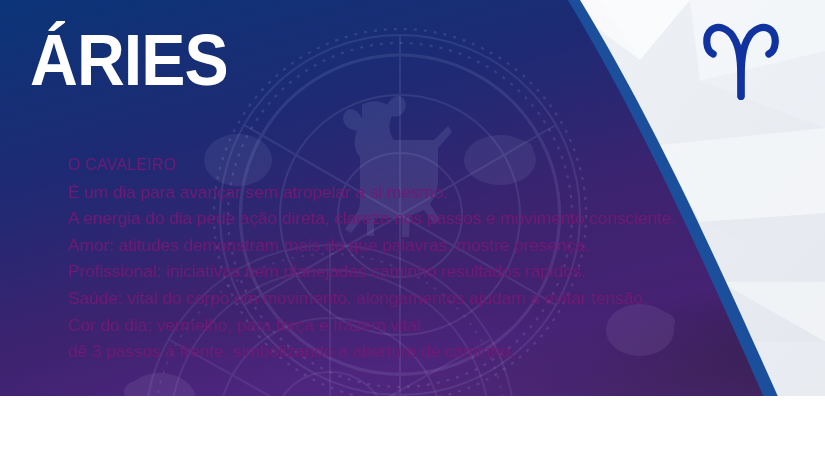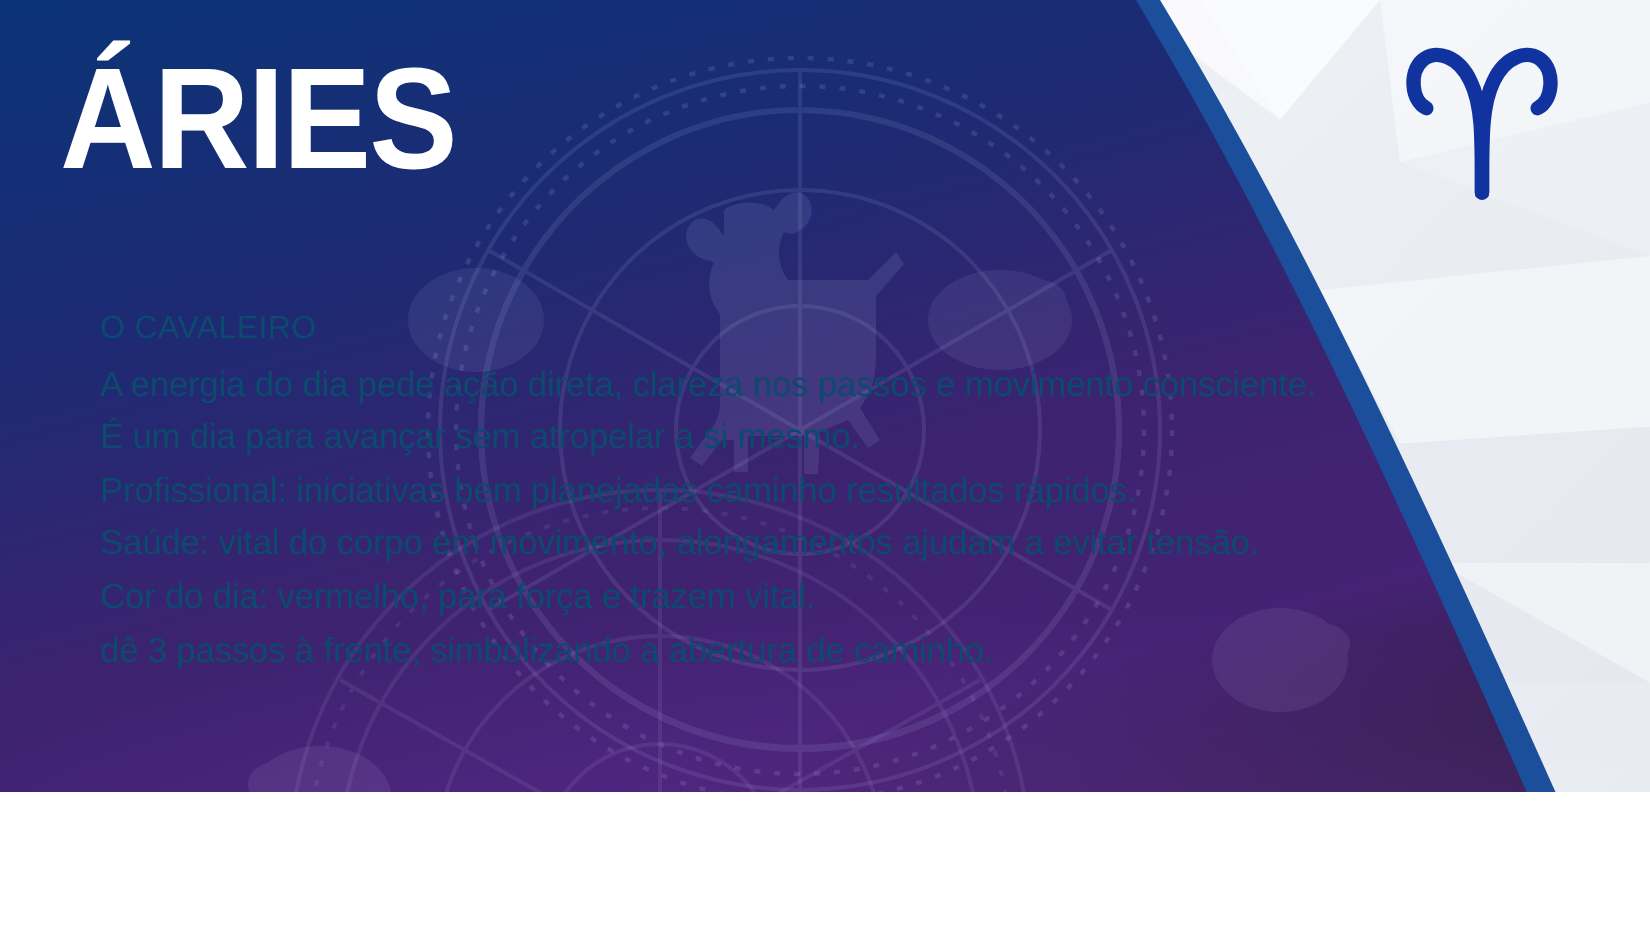--- a/index.html
+++ b/index.html
@@ -39,23 +39,23 @@
     color:#ffffff;
     letter-spacing:-1px;
     transform:scaleX(0.92);
     transform-origin:left center;
     line-height:1;
     white-space:nowrap;
   }
 
   .body-text{
     position:absolute;
-    left:50px;top:152px;
+    left:68px;top:152px;
     width:690px;
-    color:#0c4a6e;
+    color:#701a75;
     font-size:17.4px;
     line-height:26.6px;
     letter-spacing:-0.1px;
   }
   .body-text .ln{white-space:nowrap;display:block;}
   .body-text .ln.caps{font-size:16px;letter-spacing:0.2px;}
 
   
   .glyph{
     position:absolute;
@@ -163,22 +163,23 @@
       </g>
     </svg>
   </div>
 
   <div class="content">
 
     <div class="title">ÁRIES</div>
 
     <div class="body-text">
       <span class="ln caps">O CAVALEIRO</span>
+      <span class="ln">É um dia para avançar sem atropelar a si mesmo.</span>
       <span class="ln">A energia do dia pede ação direta, clareza nos passos e movimento consciente.</span>
-      <span class="ln">É um dia para avançar sem atropelar a si mesmo.</span>
+      <span class="ln">Amor: atitudes demonstram mais do que palavras, mostre presença.</span>
       <span class="ln">Profissional: iniciativas bem planejadas caminho resultados rápidos.</span>
       <span class="ln">Saúde: vital do corpo em movimento, alongamentos ajudam a evitar tensão.</span>
       <span class="ln">Cor do dia: vermelho, para força e trazem vital.</span>
       <span class="ln">dê 3 passos à frente, simbolizando a abertura de caminho.</span>
     </div>
 
     <div class="glyph">
       <svg viewBox="0 0 100 100">
         <g fill="none" stroke="#1133a0" stroke-width="7.5" stroke-linecap="round">
           <path d="M50,92 C50,62 50,46 44,34 C38,21 26,17 19,23 C12,29 13,44 21,48"></path>

